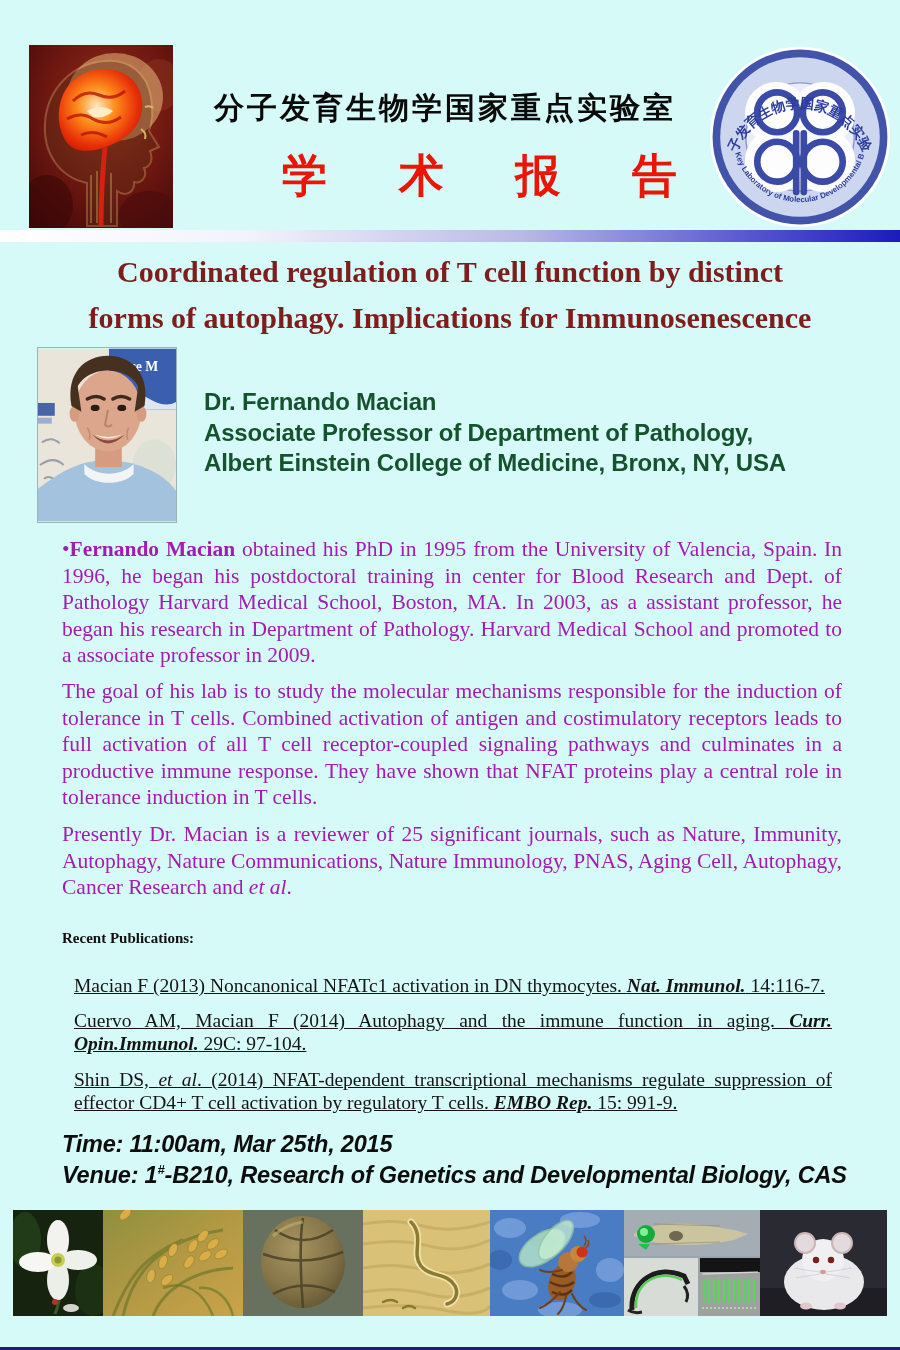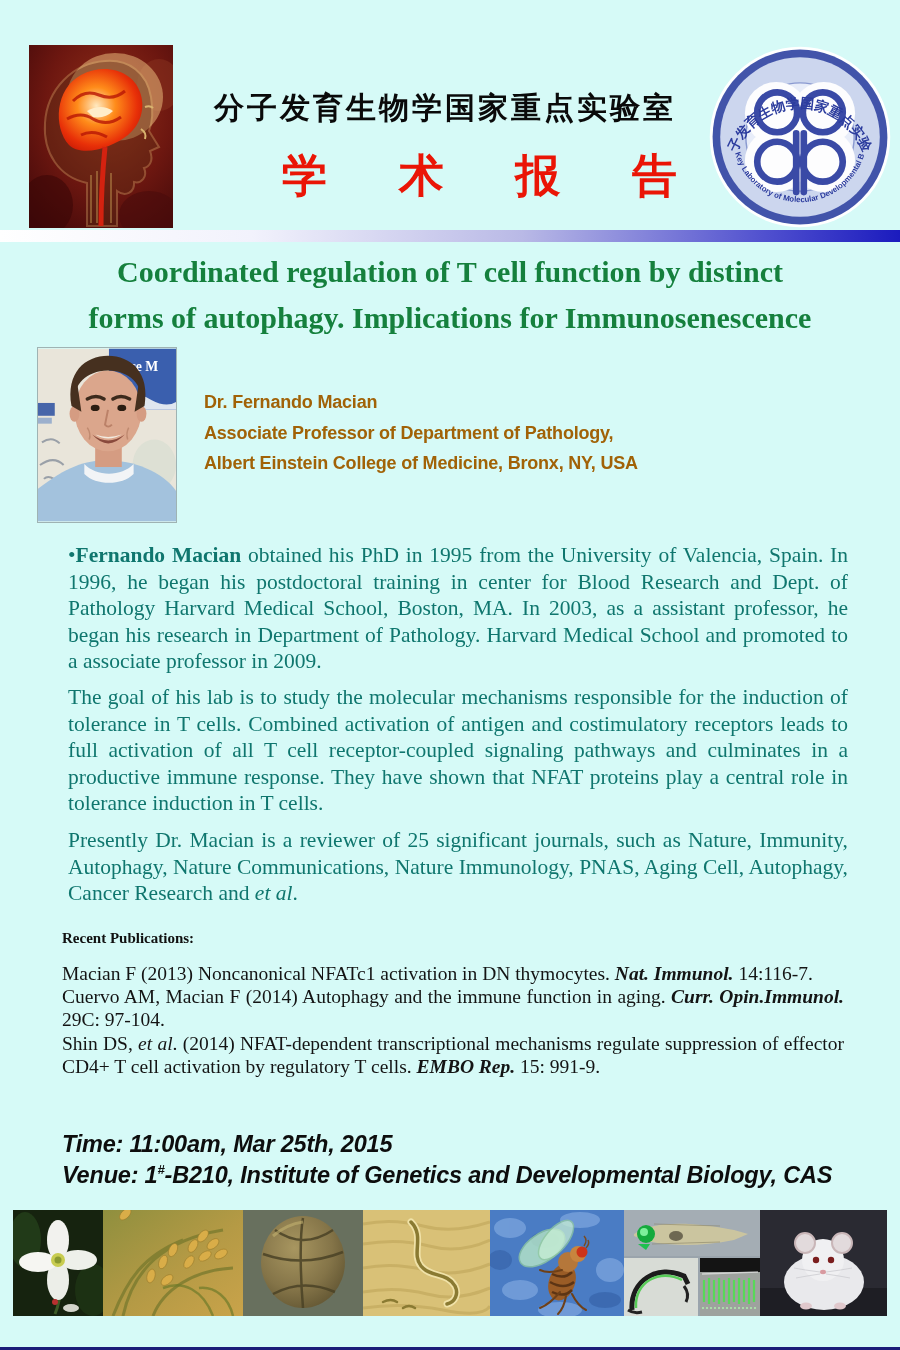--- a/index.html
+++ b/index.html
@@ -13,38 +13,38 @@
              letter-spacing:3px;white-space:nowrap;}
   .seminar-cn{position:absolute;left:185px;top:146px;width:520px;text-align:right;
               font-family:"DejaVu Sans",sans-serif;font-weight:bold;font-size:45px;color:#ea1506;
               letter-spacing:28px;text-indent:28px;white-space:nowrap;}
   .logo{position:absolute;left:705px;top:42px;width:190px;height:190px;}
   .grad-bar{position:absolute;left:0;top:230px;width:900px;height:12px;
             background:linear-gradient(90deg,#ffffff 0%,#f2f2fc 28%,#b9b9e6 58%,#5050cf 85%,#1b1bbe 100%);}
 
   
   .title{position:absolute;left:0;top:249px;width:900px;text-align:center;
-         font-weight:bold;font-size:30px;color:#15803d;line-height:46px;}
+         font-weight:bold;font-size:30px;color:#7f1d1d;line-height:46px;}
 
   
   .photo{position:absolute;left:37px;top:347px;width:140px;height:176px;border:1px solid #9fb3b3;box-sizing:border-box;}
   .speaker-info{position:absolute;left:204px;top:387px;width:600px;
-                font-family:"Liberation Sans",sans-serif;font-weight:bold;font-size:18px;
-                color:#a16207;line-height:30.5px;letter-spacing:-0.2px;}
-
-  
-  .bio-p{position:absolute;left:62px;width:780px;margin:6px;text-align:justify;
-         font-size:21.5px;line-height:26.6px;color:#0f766e;}
+                font-family:"Liberation Sans",sans-serif;font-weight:bold;font-size:24px;
+                color:#14532d;line-height:30.5px;letter-spacing:-0.2px;}
+
+  
+  .bio-p{position:absolute;left:62px;width:780px;margin:0;text-align:justify;
+         font-size:21.5px;line-height:26.6px;color:#a21caf;}
   .p1{top:536px;} .p2{top:678px;} .p3{top:821px;}
   .bio-p b{font-weight:bold;} .it{font-style:italic;}
 
   
   .pub-head{position:absolute;left:62px;top:930px;margin:0;font-size:15px;font-weight:bold;color:#101010;}
   .pubs{position:absolute;left:62px;top:962px;width:782px;font-size:19.5px;line-height:23.2px;color:#141414;}
-  .pubs p{margin:0;text-align:justify;}
+  .pubs p{margin:12px;text-align:justify;text-decoration:underline;}
   .jrn{font-weight:bold;font-style:italic;}
 
   
   .ev{position:absolute;left:62px;width:800px;font-family:"Liberation Sans",sans-serif;
       font-weight:bold;font-size:23.5px;color:#0d0d0d;letter-spacing:-0.2px;font-style:italic;}
   .ev-time{top:1131px;} .ev-venue{top:1162px;}
   .ev sup{font-size:13px;vertical-align:super;}
 
   
   .footer{position:absolute;left:13px;top:1210px;width:874px;height:106px;display:flex;}
@@ -162,21 +162,21 @@
   <p class="bio-p p3"><span>Presently Dr. Macian is a reviewer of 25 significant journals, such as Nature, Immunity, Autophagy, Nature Communications, Nature Immunology, PNAS, Aging Cell, Autophagy, Cancer Research and </span><span class="it">et al</span><span>.</span></p>
 
   <p class="pub-head">Recent Publications:</p>
   <div class="pubs">
     <p><span>Macian F (2013) Noncanonical NFATc1 activation in DN thymocytes. </span><span class="jrn">Nat. Immunol.</span><span> 14:116-7.</span></p>
     <p><span>Cuervo AM, Macian F (2014) Autophagy and the immune function in aging. </span><span class="jrn">Curr. Opin.Immunol.</span><span> 29C: 97-104.</span></p>
     <p><span>Shin DS, </span><span class="it">et al</span><span>. (2014) NFAT-dependent transcriptional mechanisms regulate suppression of effector CD4+ T cell activation by regulatory T cells. </span><span class="jrn">EMBO Rep.</span><span> 15: 991-9.</span></p>
   </div>
 
   <div class="ev ev-time">Time: 11:00am, Mar 25th, 2015</div>
-  <div class="ev ev-venue"><span>Venue: 1</span><sup>#</sup><span>-B210, Institute of Genetics and Developmental Biology, CAS</span></div>
+  <div class="ev ev-venue"><span>Venue: 1</span><sup>#</sup><span>-B210, Research of Genetics and Developmental Biology, CAS</span></div>
 
   <div class="footer">
 
     <svg width="90" viewBox="0 0 90 106" preserveAspectRatio="none">
       <rect width="90" height="106" fill="#16230f"></rect>
       <ellipse cx="12" cy="30" rx="16" ry="28" fill="#24401a" opacity="0.8"></ellipse>
       <ellipse cx="80" cy="80" rx="18" ry="26" fill="#1e3414" opacity="0.8"></ellipse>
       <path d="M46,60 Q50,85 42,104" stroke="#3c5a26" stroke-width="3" fill="none"></path>
       <g transform="translate(45,50)">
         <ellipse cx="0" cy="-20" rx="11" ry="20" fill="#f2f2ee"></ellipse>

